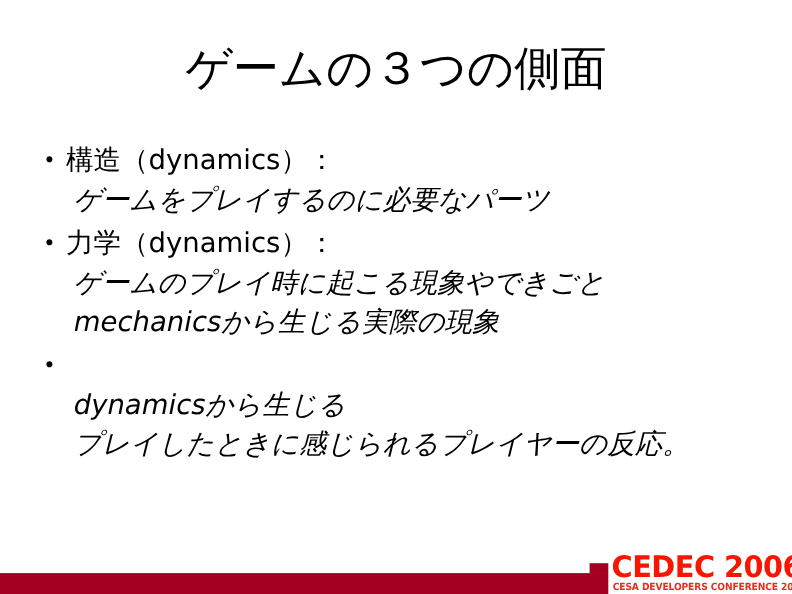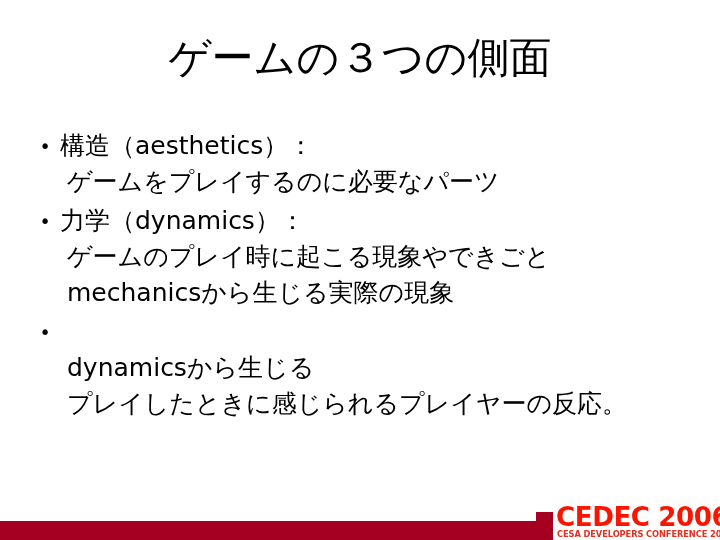--- a/index.html
+++ b/index.html
@@ -21,21 +21,21 @@
     box-sizing: border-box;
   }
 
   
   .slide-title {
     position: absolute;
     top: 38px;
     left: 0;
     width: 720px;
     text-align: center;
-    font-family: Liberation Mono, monospace;
+    font-family: Liberation Sans, sans-serif;
     font-size: 42px;
     line-height: 1.12;
     color: #000000;
     letter-spacing: 0px;
     white-space: nowrap;
   }
 
   
   .body-list {
     position: absolute;
@@ -71,20 +71,21 @@
     white-space: pre;
   }
   .bullet-sub {
     margin: 0;
     padding: 0 0 0 37px;
     font-family: "DejaVu Sans", sans-serif;
     font-size: 25px;
     line-height: 36px;
     color: #000000;
     white-space: pre;
+    font-style: italic;
   }
 
   
   .footer-bar {
     position: absolute;
     left: 0;
     top: 521px;
     width: 548px;
     height: 19px;
     background: #a50022;
@@ -138,21 +139,21 @@
 
 <div class="slide">
 
   <div class="slide-title">ゲームの３つの側面</div>
 
   <div class="body-list">
 
     <div class="bullet-item">
       <div class="bullet-head">
         <span class="bullet-dot">•</span>
-        <span class="bullet-head-text">構造（aesthetics）：</span>
+        <span class="bullet-head-text">構造（dynamics）：</span>
       </div>
       <div class="bullet-sub">ゲームをプレイするのに必要なパーツ</div>
     </div>
 
     <div class="bullet-item">
       <div class="bullet-head">
         <span class="bullet-dot">•</span>
         <span class="bullet-head-text">力学（dynamics）：</span>
       </div>
       <div class="bullet-sub">ゲームのプレイ時に起こる現象やできごと</div>

